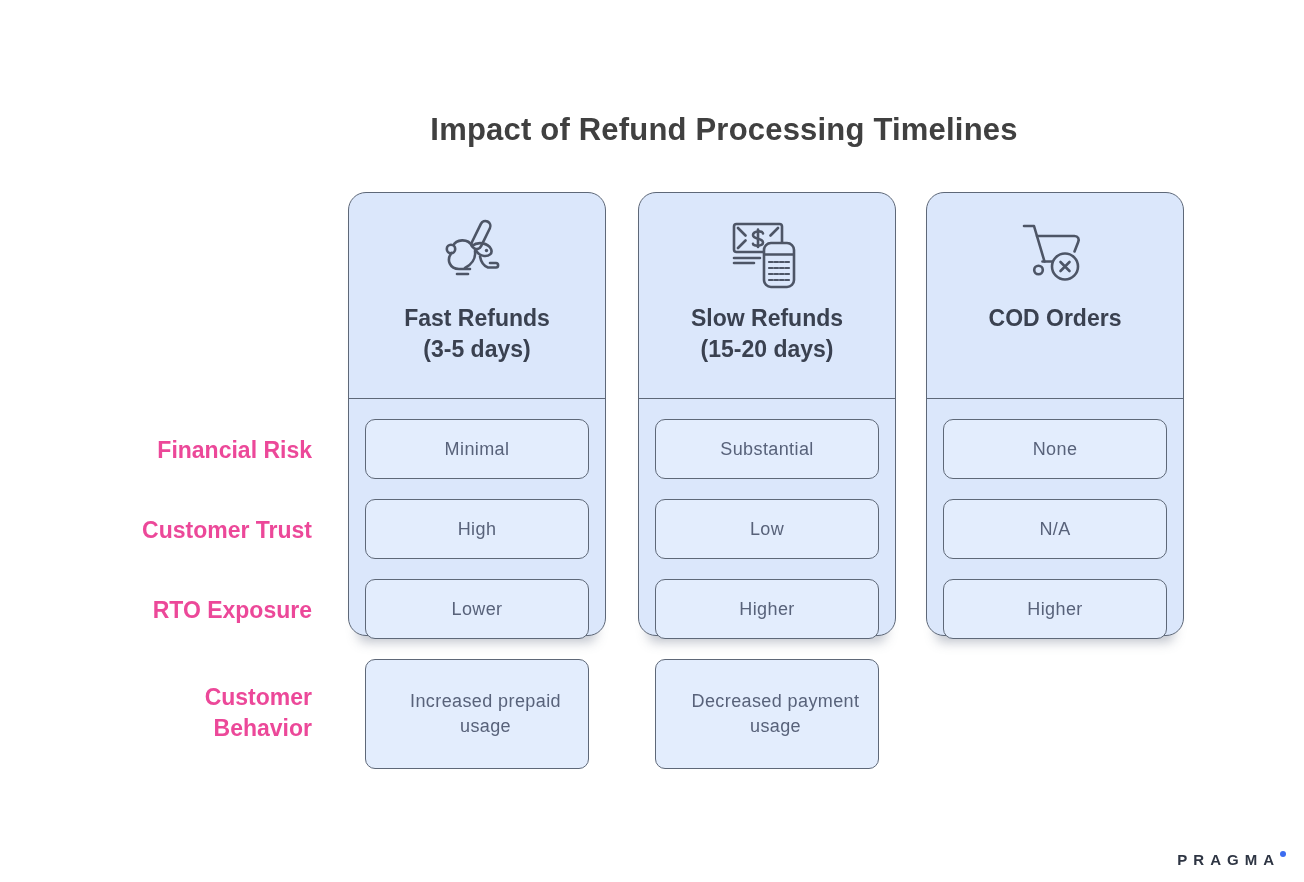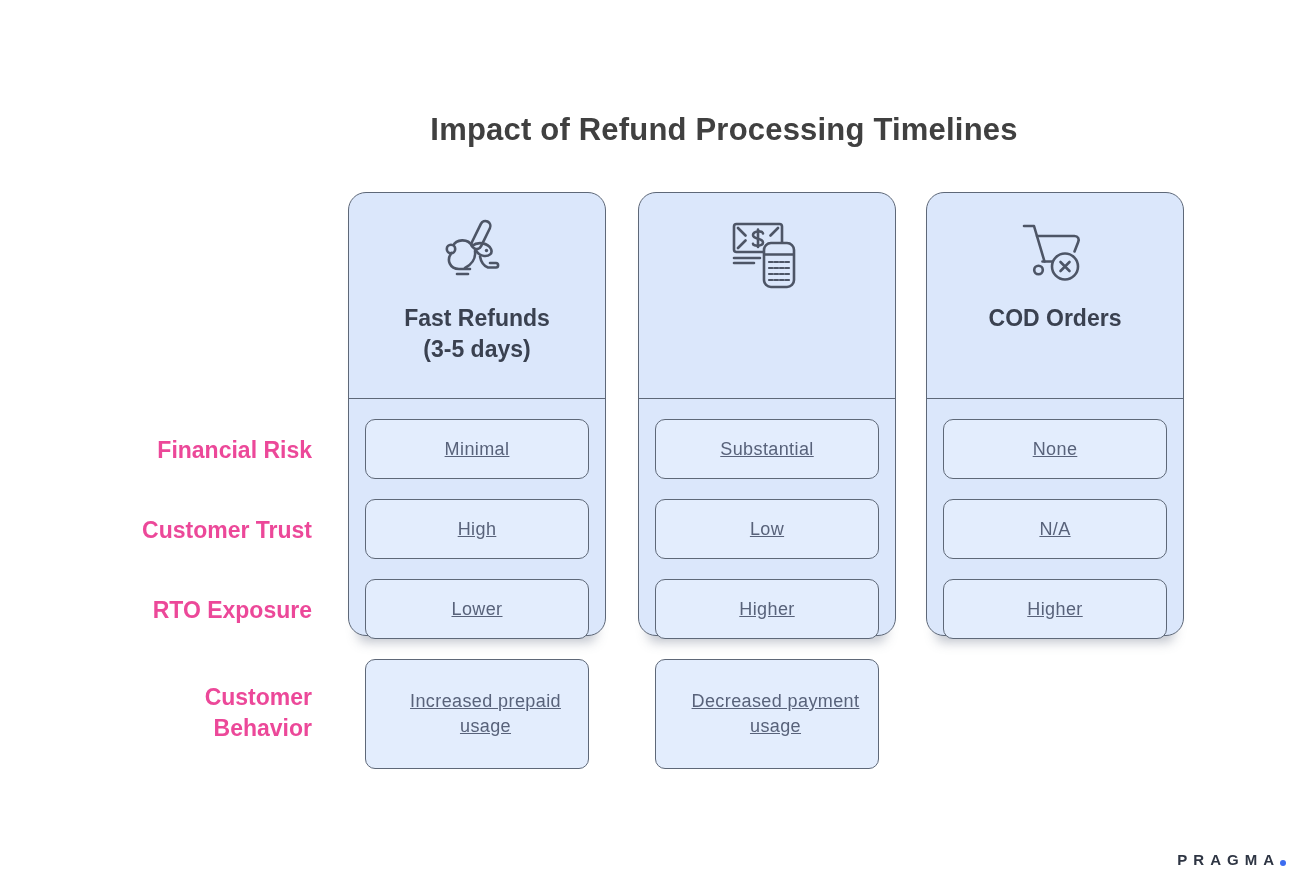--- a/index.html
+++ b/index.html
@@ -35,41 +35,41 @@
     font-size:23px; font-weight:bold; color:#3a4150; line-height:31px;
   }
 
   .card-body {
     display:flex; flex-direction:column; gap:20px; padding:20px 16px 0 16px;
   }
   .cell {
     box-sizing:border-box; border:1.5px solid #5e6878; border-radius:10px;
     background:#e3edfd; display:flex; align-items:center; justify-content:center;
     text-align:center; color:#58627a; font-size:18px; line-height:25px;
-    letter-spacing:0.4px; padding:2px 18px;text-decoration:underline;
+    letter-spacing:0.4px; padding:2px 18px;
   }
   .cell-h60 { height:60px; }
   .cell-h110 { height:110px;padding-left:35px; }
 
   
   .row-label {
     position:absolute; left:60px; width:252px;
     display:flex; align-items:center; justify-content:flex-end;
     text-align:right; font-size:23px; font-weight:bold; color:#ec4899;
     line-height:31px;
   }
   .rl-1 { top:420px; height:60px; }
   .rl-2 { top:500px; height:60px; }
   .rl-3 { top:580px; height:60px; }
   .rl-4 { top:658px; height:110px; left:142px; width:170px; }
 
   
   .brand {
     position:absolute; right:18px; bottom:14px;
-    display:flex; align-items:flex-end;
+    display:flex; align-items:flex-start;
   }
   .brand-name {
     font-size:15px; font-weight:bold; letter-spacing:6px; color:#2e3543;
   }
   .brand-dot {
     width:6px; height:6px; border-radius:50%; background:#3c6cf0;
     margin-left:0px; margin-bottom:2px;
   }
 
   svg.icon { display:block; }
@@ -123,20 +123,24 @@
           <path d="M11 13 l7.5 7.5 M51 13 l-7.5 7.5 M11 33 l7.5 -7.5"></path>
           <path d="M31 14.5 V32"></path>
           <path d="M36 18.5 C36 15.5 26 15.5 26 20 C26 24.8 36 22.8 36 27.5 C36 31.5 26 31.5 26 28.8"></path>
           <path d="M7 43 H33 M7 48 H27"></path>
           <rect x="37" y="28" width="30" height="44" rx="7" fill="#dbe7fb"></rect>
           <path d="M38 39.5 H66"></path>
           <path stroke-width="2.2" d="M42 47h3.5M47.5 47h3.5M53 47h3.5M58.5 47h3.5 M42 53h3.5M47.5 53h3.5M53 53h3.5M58.5 53h3.5 M42 59h3.5M47.5 59h3.5M53 59h3.5M58.5 59h3.5 M42 65h3.5M47.5 65h3.5M53 65h3.5M58.5 65h3.5"></path>
         </g>
       </svg>
     </div>
+    <div class="card-title-wrap">
+      <div class="card-title">Slow Refunds</div>
+      <div class="card-subtitle">(15-20 days)</div>
+    </div>
   </div>
   <div class="card-body">
     <div class="cell cell-h60">Substantial</div>
     <div class="cell cell-h60">Low</div>
     <div class="cell cell-h60">Higher</div>
     <div class="cell cell-h110">Decreased payment usage</div>
   </div>
 </div>
 
 <div class="card card-3">

